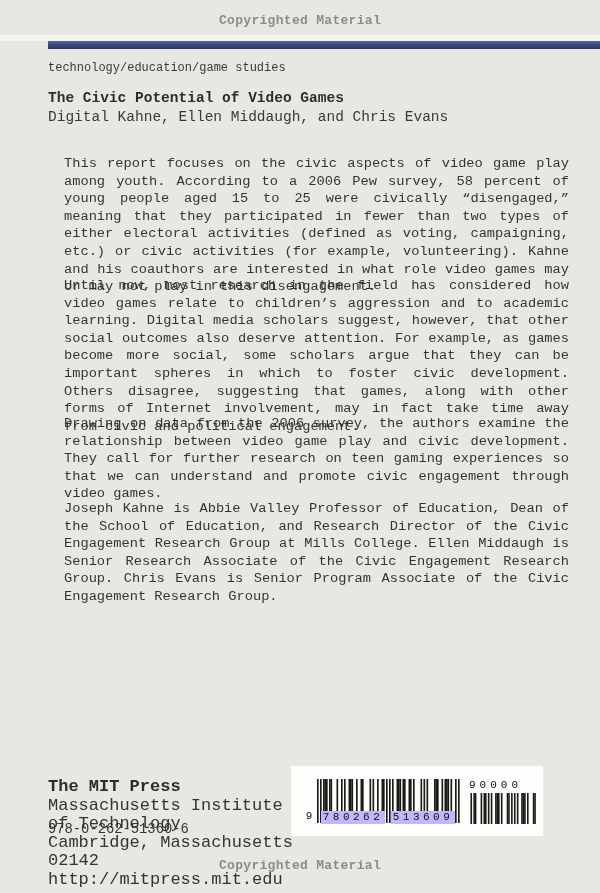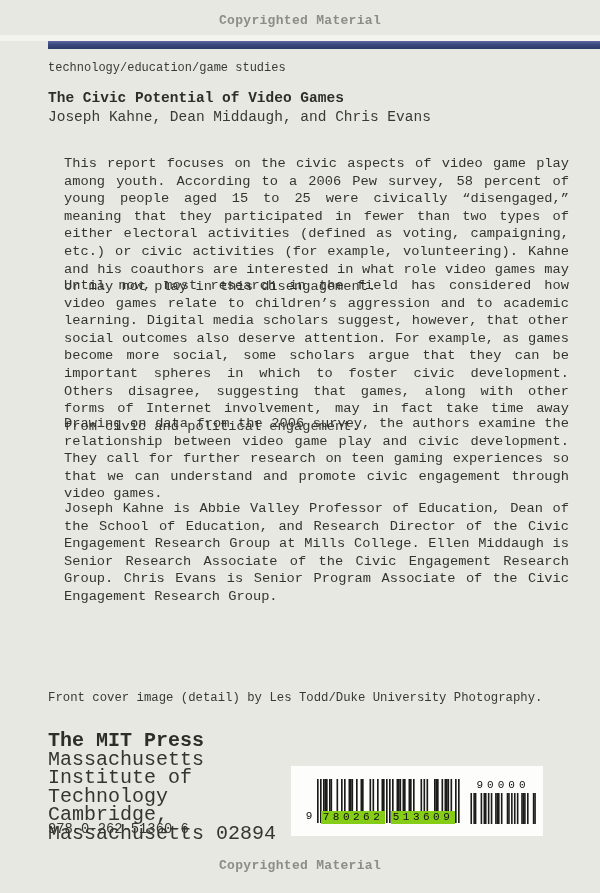--- a/index.html
+++ b/index.html
@@ -72,22 +72,22 @@
   .p1 { top: 139px; }
   .p2 { top: 261px; }
   .p3 { top: 399px; }
   .p4 { top: 484px; }
   .cover-credit {
     top: 691px; left: 48px; width: 505px;
     font-size: 12.3px;
     color: #3a3a34;
   }
   .publisher-block {
-    top: 732px; left: 48px; width: 260px;
-    font-size: 20px;
+    top: 778px; left: 48px; width: 260px;
+    font-size: 17px;
     line-height: 18.6px;
     color: #35352f;
   }
   .publisher-name { font-weight: 700; color: #2e2e29; }
   .isbn-line {
     top: 822px; left: 48px;
     font-size: 13.8px;
     color: #35352f;
   }
   .barcode-panel {
@@ -97,72 +97,71 @@
   }
   .barcode-main {
     position: absolute;
     left: 26px; top: 13px;
     width: 144px; height: 46px;
   }
   .barcode-digit {
     position: absolute;
     font-size: 11px;
     color: #111;
-    background: #84cc16;
+    background: #c4b5fd;
     text-align: center;
     line-height: 13px;
   }
   .digit-prefix { left: -13px; top: 31px; width: 10px; background: transparent; }
   .digits-left  { left: 4px;  top: 32px; width: 64px; letter-spacing: 3.5px; }
   .digits-right { left: 74px; top: 32px; width: 64px; letter-spacing: 3.5px; }
   .barcode-supplement {
     position: absolute;
     left: 178px; top: 13px;
     width: 68px; height: 46px;
   }
   .supplement-value {
     display: block;
     font-size: 11px;
     color: #111;
     letter-spacing: 4px;
-    text-align: center;
     line-height: 13px;
   }
   .supplement-bars { position: absolute; left: 0; top: 14px; }
 </style>
 </head>
 <body>
 
 <div class="page">
 
   <div class="copyright-label copyright-top">Copyrighted Material</div>
 
   <div class="highlight-strip"></div>
   <div class="navy-bar"></div>
 
   <div class="abs category-line">technology/education/game studies</div>
 
   <div class="abs book-title">The Civic Potential of Video Games</div>
 
-  <div class="abs book-authors">Joseph Kahne, Dean Middaugh, and Chris Evans</div>
+  <div class="abs book-authors">Digital Kahne, Ellen Middaugh, and Chris Evans</div>
 
   <p class="abs body-copy p1">This report focuses on the civic aspects of video game play among youth. According to a 2006 Pew survey, 58 percent of young people aged 15 to 25 were civically “disengaged,” meaning that they participated in fewer than two types of either electoral activities (defined as voting, campaigning, etc.) or civic activities (for example, volunteering). Kahne and his coauthors are interested in what role video games may or may not play in this disengagement.</p>
 
   <p class="abs body-copy p2">Until now, most research in the field has considered how video games relate to children’s aggression and to academic learning. Digital media scholars suggest, however, that other social outcomes also deserve attention. For example, as games become more social, some scholars argue that they can be important spheres in which to foster civic development. Others disagree, suggesting that games, along with other forms of Internet involvement, may in fact take time away from civic and political engagement.</p>
 
   <p class="abs body-copy p3">Drawing on data from the 2006 survey, the authors examine the relationship between video game play and civic development. They call for further research on teen gaming experiences so that we can understand and promote civic engagement through video games.</p>
 
   <p class="abs body-copy p4">Joseph Kahne is Abbie Valley Professor of Education, Dean of the School of Education, and Research Director of the Civic Engagement Research Group at Mills College. Ellen Middaugh is Senior Research Associate of the Civic Engagement Research Group. Chris Evans is Senior Program Associate of the Civic Engagement Research Group.</p>
 
-  <div class="abs cover-credit">Front cover image (detail) by Les Todd/Duke University Photography.</div>
 
   <div class="abs publisher-block">
     <div class="publisher-name">The MIT Press</div>
     <div>Massachusetts Institute of Technology</div>
-    <div>Cambridge, Massachusetts 02894</div>
+    <div>Cambridge, Massachusetts 02142</div>
+    <div>http://mitpress.mit.edu</div>
   </div>
 
   <div class="abs isbn-line">978-0-262-51360-6</div>
 
   <div class="abs barcode-panel">
     <div class="barcode-main">
       <svg id="ean13-svg" width="144" height="46">
           <rect x="0.00" y="0" width="1.65" height="44" fill="#1b1b18"></rect>
           <rect x="3.00" y="0" width="1.65" height="44" fill="#1b1b18"></rect>
           <rect x="6.00" y="0" width="1.65" height="33" fill="#1b1b18"></rect>

